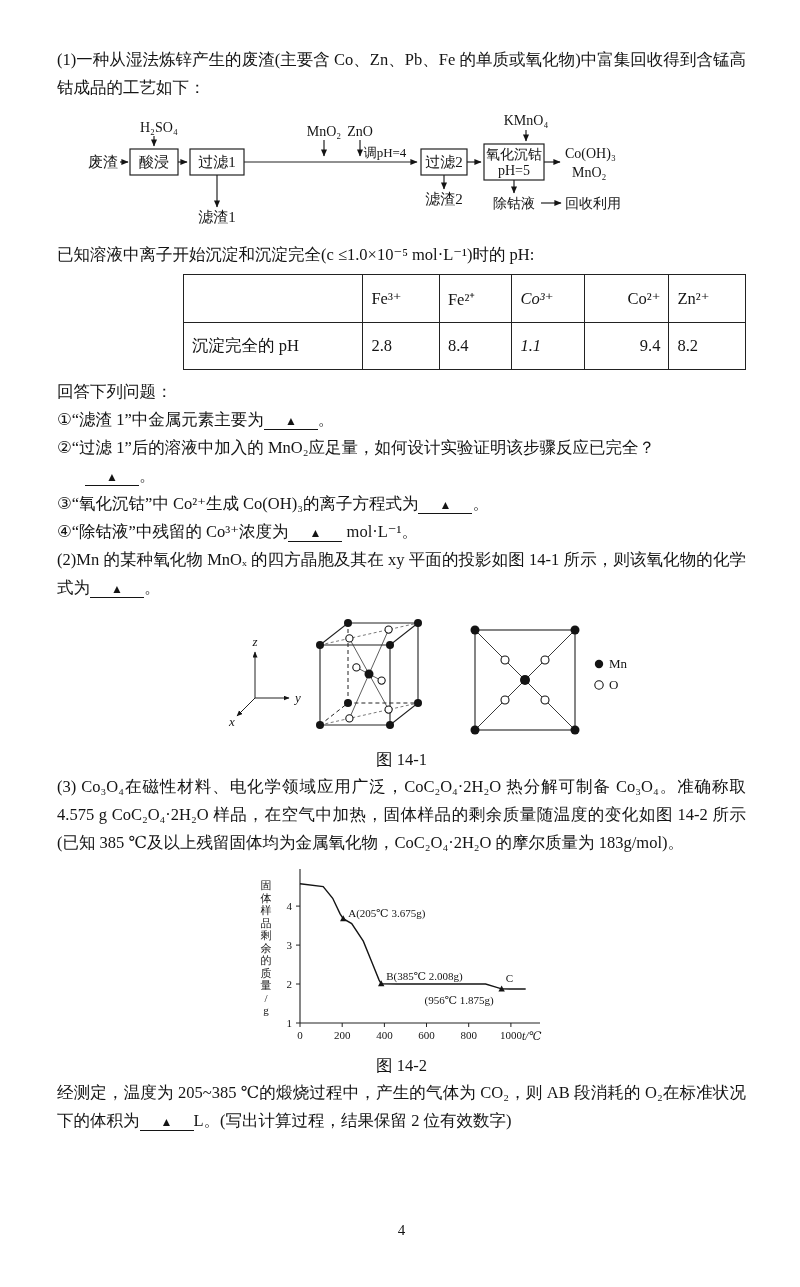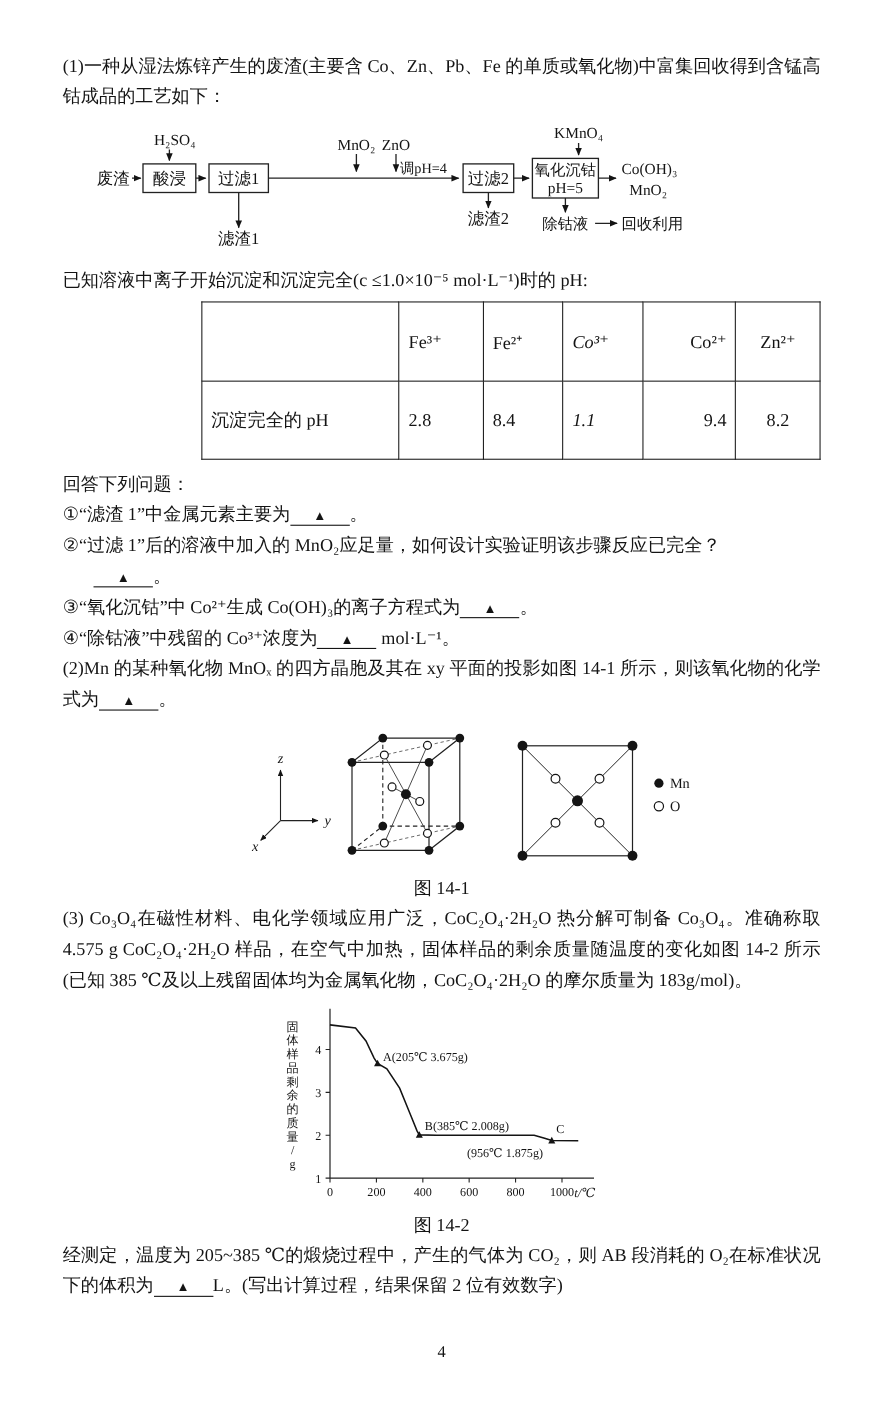--- a/index.html
+++ b/index.html
@@ -17,28 +17,28 @@
     display:inline-block; min-width:54px; text-align:center;
     border-bottom:1px solid #141414; font-size:12px; line-height:15px;
     vertical-align:baseline; padding:0 4px;
   }
   .blank-line { margin-left:28px; }
   .flow-wrap { margin:8px 0 4px 28px; }
   svg text { font-family:"Liberation Serif","DejaVu Serif","DejaVu Sans",serif; }
   .ph-table { border-collapse:collapse; margin:5px 0 8px 126px; }
   .ph-table th, .ph-table td {
     border:1px solid #222; font-weight:normal; font-size:16.5px;
-    padding:24px 8px; text-align:left; height:39px; vertical-align:middle;
+    padding:12px 8px; text-align:left; height:39px; vertical-align:middle;
   }
   .ph-table th:nth-child(1), .ph-table td:nth-child(1){ width:136px; }
   .ph-table th:nth-child(2), .ph-table td:nth-child(2){ width:58px; }
   .ph-table th:nth-child(3), .ph-table td:nth-child(3){ width:55px;font-family:Liberation Serif, serif; }
   .ph-table th:nth-child(4), .ph-table td:nth-child(4){ width:55px;font-style:italic; }
   .ph-table th:nth-child(5), .ph-table td:nth-child(5){ width:64px;text-align:right; }
-  .ph-table th:nth-child(6), .ph-table td:nth-child(6){ width:58px;text-align:center; }
+  .ph-table th:nth-child(6), .ph-table td:nth-child(6){ width:58px; }
   .fig1-wrap { margin:8px 0 0 168px; }
   .caption { text-align:center; line-height:26px; }
   .fig2-wrap { text-align:center; margin-top:6px; }
   .footer { margin-top:auto; text-align:center; padding-bottom:48px; font-size:15px; }
 </style>
 </head>
 <body>
 
 <div class="page">
 

